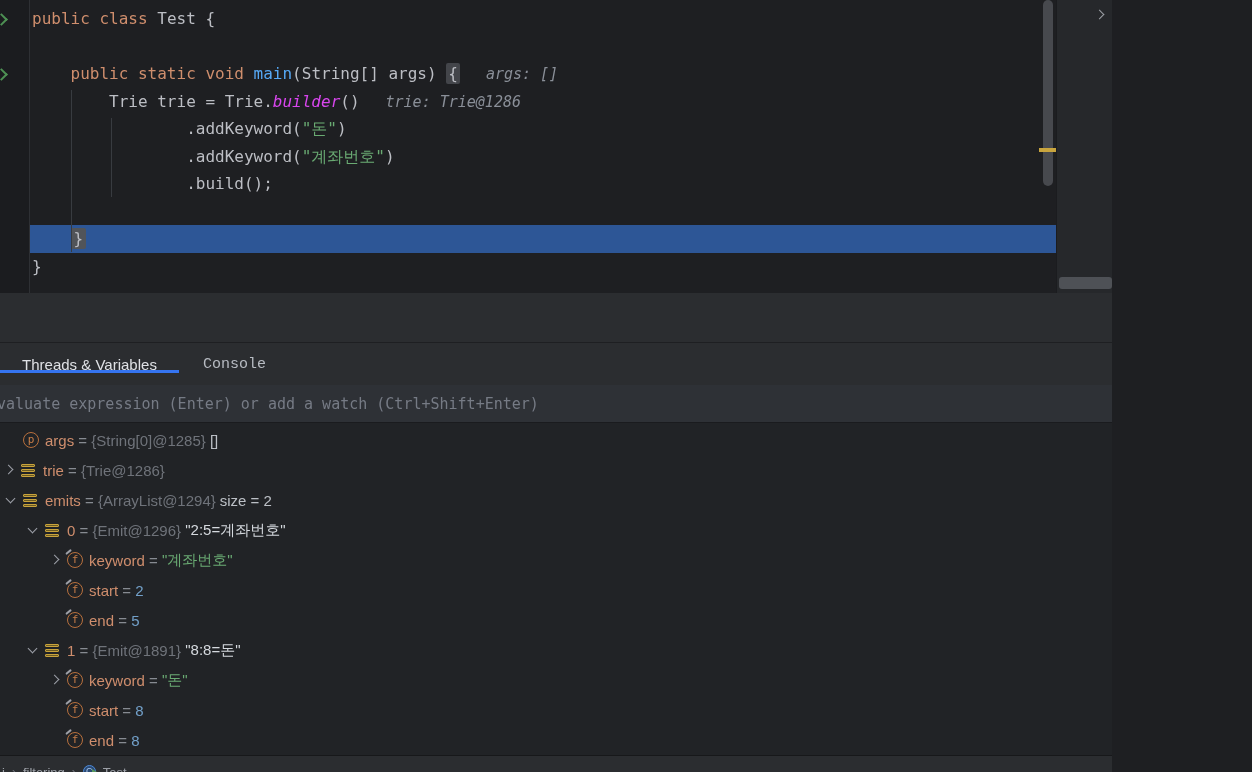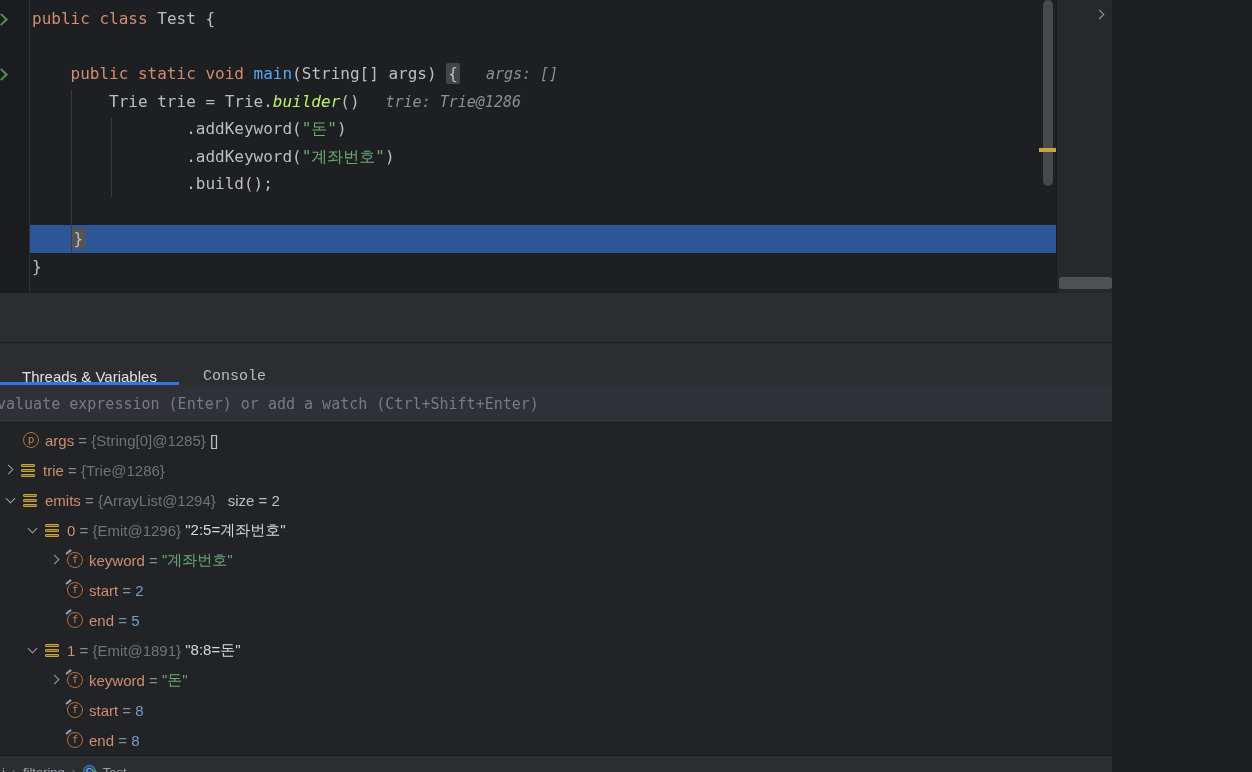--- a/index.html
+++ b/index.html
@@ -13,42 +13,42 @@
   .gut-arrow { position:absolute; left:-3px; width:9px; height:9px;
     border-right:2px solid #4e9154; border-bottom:2px solid #4e9154; transform:rotate(-45deg); }
   .code-area { flex:1 1 auto; position:relative; overflow:hidden;
     font-family:"DejaVu Sans Mono","Liberation Mono",monospace; font-size:16px; color:#bcbec4; }
   .code-lines { padding-top:5px; position:relative; }
   .code-line { height:27.5px; line-height:27.5px; white-space:pre; padding-left:2px; }
   .kw { color:var(--keyword,#cf8e6d); }
   .pl { color:#bcbec4; }
   .str { color:var(--string,#6aab73); }
   .fn { color:#56a8f5; }
-  .it { font-style:italic; color:#bef264; }
+  .it { font-style:italic; color:#d946ef; }
   .unused { color:#6f737a; }
   .brace { background:#43454a; padding:1px 2px; border-radius:2px; }
   .brace2 { background:#515459; padding:1px 3px; border-radius:2px; }
   .hint { color:#8a8f98; font-style:italic; margin-left:26px; font-size:15px; }
   .hint-exec { color:#9c8e8f; }
   .hint-far { margin-left:62px; }
   .exec { background:var(--exec-line-bg,#432729); }
   .sel { background:var(--selected-line-bg,#2d5696); }
   .indent-guide { position:absolute; width:1px; background:#383b40; z-index:2; }
   .scroll-thumb { position:absolute; right:3px; top:0; width:10px; height:186px;
     background:#47494e; border-radius:5px; z-index:3; }
   .change-marker { position:absolute; right:0; width:17px; height:4px; top:148px;
     background:#c9a53e; z-index:4; }
   .split-pane { width:56px; flex:none; background:#26282b; border-left:1px solid #1b1c1f; position:relative; }
   .split-chev { position:absolute; right:9px; top:11px; width:7px; height:7px;
     border-right:1.6px solid #9da0a6; border-bottom:1.6px solid #9da0a6; transform:rotate(-45deg); }
   .split-bar { position:absolute; left:2px; right:0; top:277px; height:12px; background:#4e5156; border-radius:3px; }
 
   
   .debug-toolbar { height:50px; background:var(--panel-bg,#2b2d30); border-bottom:1px solid #1e1f22; flex:none; }
-  .tab-row { height:42px; background:var(--panel-bg,#2b2d30); display:flex; align-items:flex-end; flex:none; }
+  .tab-row { height:42px; background:var(--panel-bg,#2b2d30); display:flex; align-items:center; flex:none; }
   .tab { position:relative; display:flex; align-items:center; justify-content:center;
     font-size:15px; color:#b7bbc2; cursor:default; }
   .tab.active { color:#dfe1e5; }
   .tab.active::after { content:''; position:absolute; left:0; right:0; bottom:0; height:3px;
     background:var(--accent,#3574f0); }
   .tab-tv { width:179px; }
   .tab-console { padding:0 24px;font-family:Liberation Mono, monospace; }
   .eval-row { height:38px; background:#2e3136; border-bottom:1px solid #1a1b1e; display:flex; align-items:center;
     font-family:"DejaVu Sans Mono","Liberation Mono",monospace; font-size:15px; color:#767b85;
     white-space:pre; overflow:hidden; flex:none; }
@@ -70,21 +70,21 @@
   .ic-obj { width:14px; height:15px; flex:none; display:flex; flex-direction:column; justify-content:space-between;
     margin:0 8px 0 0; padding:1px 0; }
   .ic-obj i { display:block; height:3px; border:1px solid #c8a33c; background:#6b5a22; border-radius:1px; }
   .vname { color:var(--keyword,#cf8e6d); }
   .veq { color:#878b92; }
   .vref { color:#6f737a; }
   .vval-plain { color:#bcc0c6; }
   .vval-tostring { color:#d5d9de; }
   .vval-string { color:var(--string,#6aab73); }
   .vval-number { color:#72a0c9; }
-  .vextra { color:#bcc0c6; margin-left:12px; }
+  .vextra { color:#bcc0c6; margin-left:4px; }
 
   
   .bottom-bar { height:17px; background:var(--panel-bg,#2b2d30); border-top:1px solid #17181a;
     overflow:hidden; flex:none; }
   .crumbs { margin-top:9px; margin-left:2px; display:flex; align-items:flex-start; gap:7px;
     font-size:13px; color:#9da1a8; }
   .crumb-sep { color:#6f737a; font-size:12px; }
   .class-ic { width:13px; height:13px; border-radius:50%; background:#2b4a73; border:1px solid #4c89d8;
     color:#a9c7f0; font-size:9px; line-height:11px; text-align:center; position:relative; flex:none; }
   .class-ic::after { content:''; position:absolute; right:-2px; top:3px; width:0; height:0;

